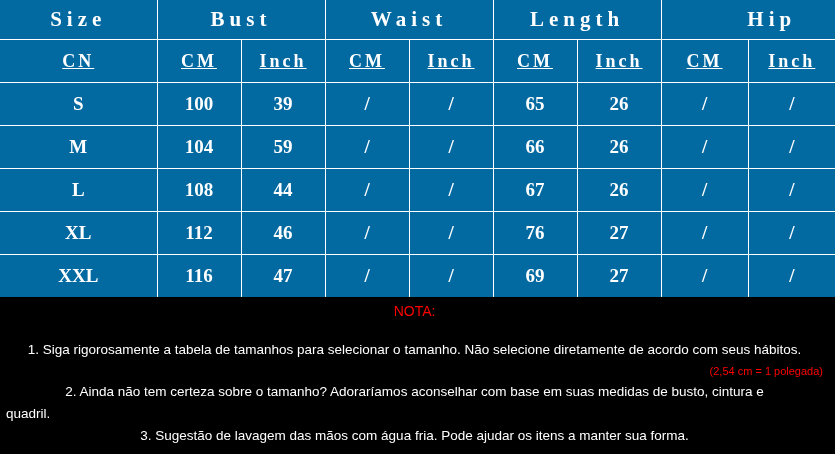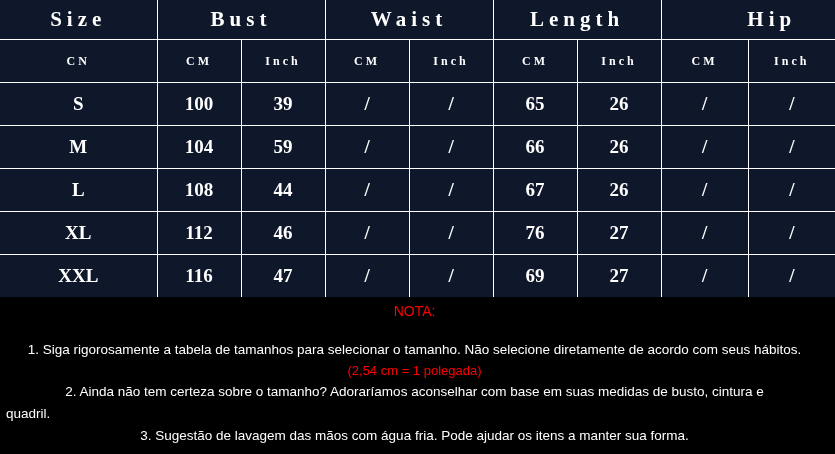--- a/index.html
+++ b/index.html
@@ -19,38 +19,39 @@
   table.size-table {
     width: 835px;
     border-collapse: collapse;
     table-layout: fixed;
   }
   table.size-table td {
     border: 1px solid #ffffff;
     text-align: center;
     vertical-align: middle;
     color: #ffffff;
-    background: #0f172a;
+    background: #0369a1;
     font-family: "Liberation Serif", serif;
     font-weight: bold;
   }
   
   tr.group-row td {
     height: 37px;
     font-size: 21px;
     letter-spacing: 5px;
     border-top: none;
   }
   tr.group-row td.first-col { border-left: none; }
   tr.group-row td.last-col { border-right: none; padding-left: 48px; }
 
   tr.sub-row td {
     height: 40px;
-    font-size: 12px;
+    font-size: 18px;
     letter-spacing: 3px;
+    text-decoration: underline;
   }
   tr.sub-row td.first-col { border-left: none; }
   tr.sub-row td.last-col { border-right: none; }
 
   tr.data-row td {
     height: 40px;
     font-size: 19px;
   }
   tr.data-row td.first-col { border-left: none; }
   tr.data-row td.last-col { border-right: none; }
@@ -72,23 +73,23 @@
     font-size: 13.5px;
     line-height: 22px;
     text-align: center;
   }
   .note-1 {
     text-align: center;
     margin-top: 18px;
   }
   .note-paren {
     color: #ff0000;
-    font-size: 13px;
+    font-size: 11px;
     line-height: 20px;
-    text-align: center;
+    text-align: right;
     display: block;
   }
   .note-2 {
     text-align: center;
   }
   .note-2-cont {
     text-align: left;
     display: block;
   }
   .red { color: #ff0000; }

